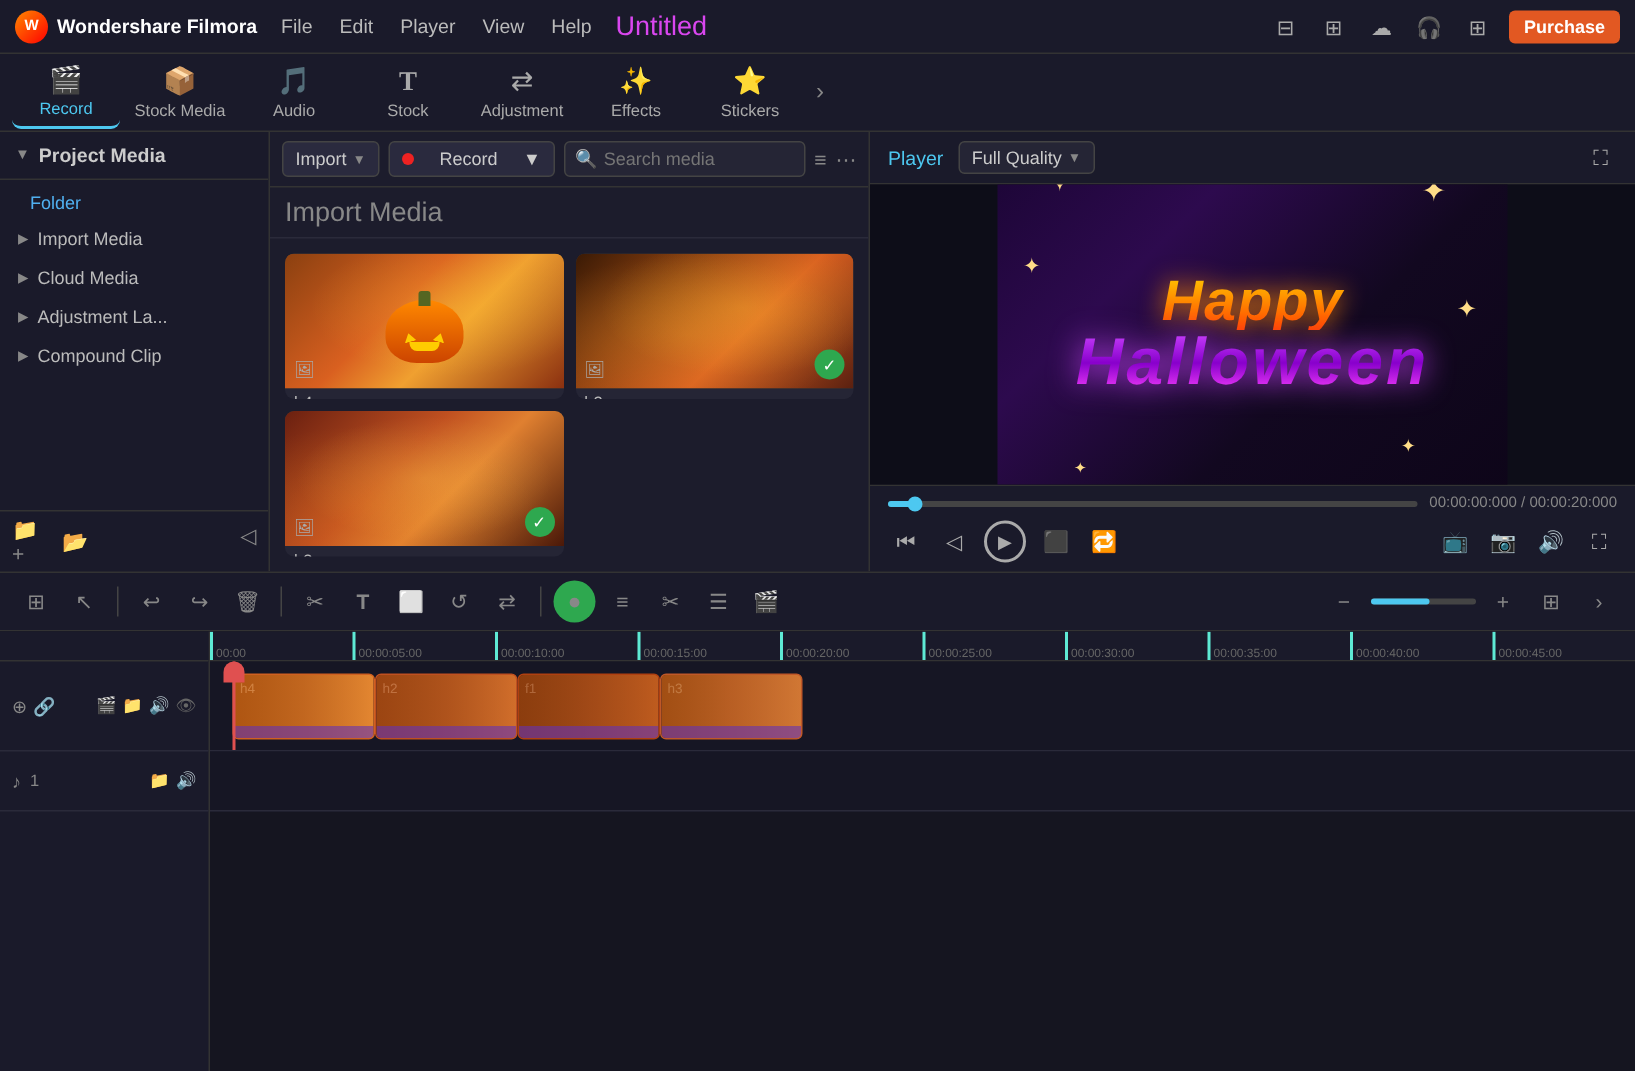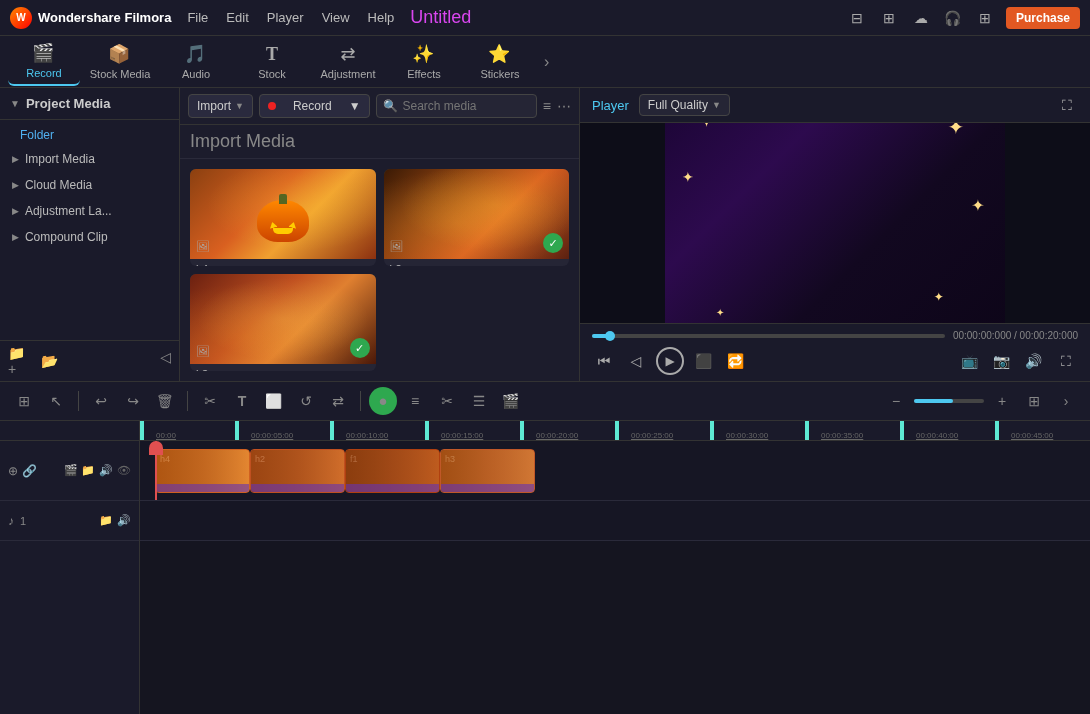--- a/index.html
+++ b/index.html
@@ -617,26 +617,25 @@
       border-bottom: 1px solid #333;
       display: flex;
       align-items: center;
       overflow: hidden;
     }
     .ruler-tick {
       position: relative;
       display: flex;
       flex: 1;
       align-items: flex-end;
-      border-left: 4px solid #5eead4;
+      border-left: 2px solid #5eead4;
       height: 100%;
       color: #666;
       font-size: 9px;
-      padding: 0 12px;
-      text-decoration: underline;
+      padding: 0 2px;
     }
     .track-row {
       height: 60px;
       border-bottom: 1px solid #2a2a3a;
       position: relative;
       background: #161624;
       display: flex;
       align-items: center;
     }
     .track-clips {
@@ -881,20 +880,24 @@
     <div class="video-preview-area">
       <div class="halloween-preview">
         <div class="stars-overlay">
           <span class="star" style="top:8%;left:10%;animation-delay:0s;font-size:18px;">✦</span>
 
           <span class="star" style="top:10%;right:12%;animation-delay:0.6s;font-size:20px;">✦</span>
           <span class="star" style="top:30%;left:5%;animation-delay:0.2s;font-size:14px;">✦</span>
           <span class="star" style="top:40%;right:6%;animation-delay:0.8s;font-size:16px;">✦</span>
           <span class="star" style="bottom:15%;left:15%;animation-delay:0.4s;font-size:10px;">✦</span>
           <span class="star" style="bottom:20%;right:18%;animation-delay:0.1s;font-size:12px;">✦</span>
+        </div>
+        <div class="halloween-text">
+          <div class="happy-text">Happy</div>
+          <div class="halloween-word">Halloween</div>
         </div>
       </div>
     </div>
 
     <div class="video-controls">
       <div class="video-progress">
         <div class="progress-bar">
           <div class="progress-fill"></div>
           <div class="progress-thumb"></div>
         </div>

